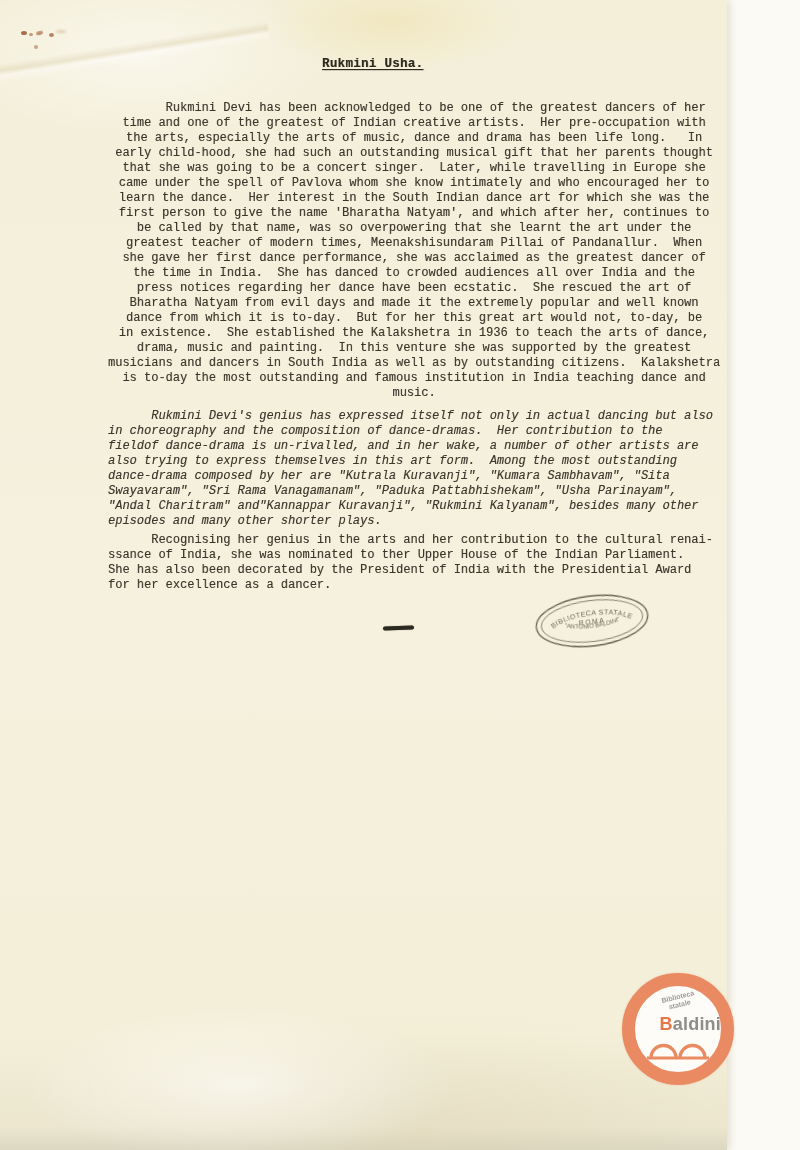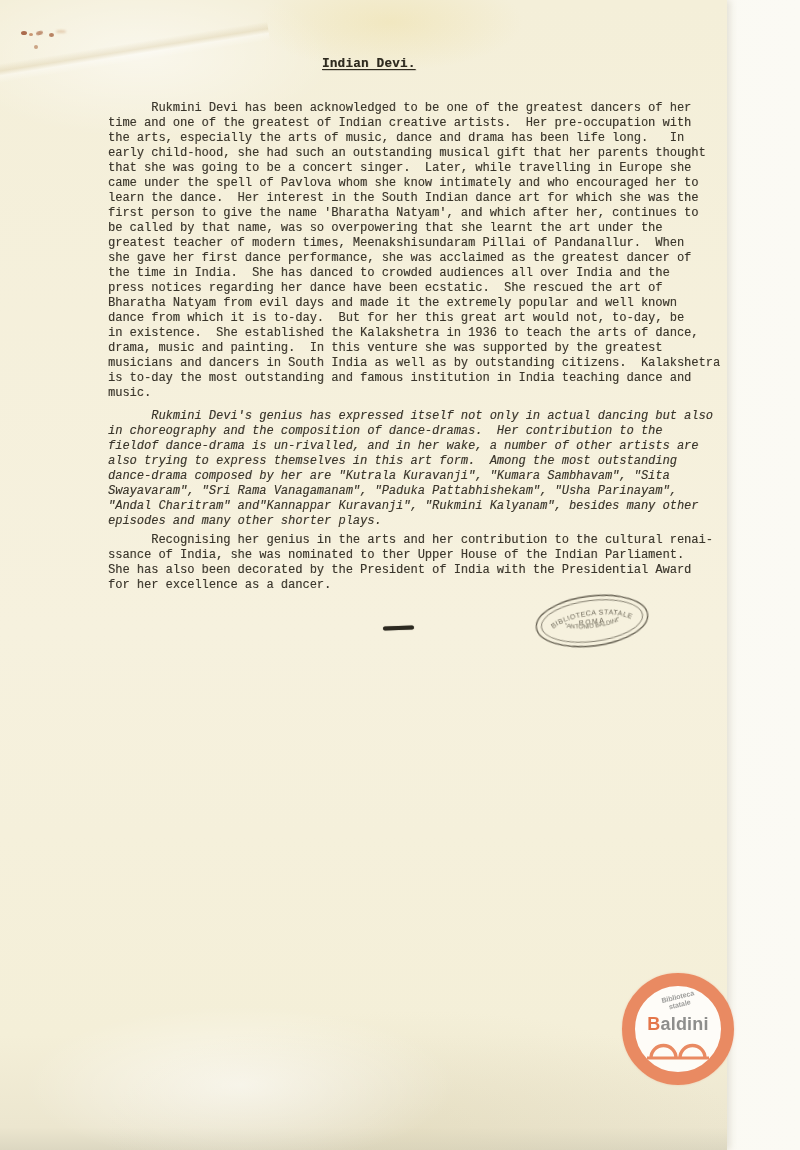--- a/index.html
+++ b/index.html
@@ -38,21 +38,21 @@
     text-decoration:underline; text-decoration-thickness:1.3px; text-underline-offset:2px;
     text-shadow:0.4px 0.4px 0.6px rgba(46,42,31,0.5);
     letter-spacing:0.3px; white-space:pre;
   }
   .typewriter {
     position:absolute; left:108px;
     font-size:12px; line-height:15px; white-space:pre;
     color:rgba(49,45,35,0.93);
     text-shadow:0.4px 0.4px 0.6px rgba(49,45,35,0.38);
   }
-  .p1 { top:101px; }
+  .p1 { top:101px;text-align:center; }
   .p2 { top:409px;font-style:italic; }
   .p3 { top:533px; }
 
   .typed-divider {
     position:absolute; left:383px; top:626px; width:31px; height:3.5px;
     background:#2c2920; border-radius:2px; transform:rotate(-2deg);
     box-shadow:0 0 1px rgba(44,41,32,0.6);
   }
 
   .stamp {
@@ -66,40 +66,40 @@
     box-sizing:border-box; border:13px solid #e98a62; border-radius:50%;
     background:rgba(254,253,250,0.93);
     box-shadow:0 0 2px rgba(233,138,98,0.4);
   }
   .logo-small {
     position:absolute; left:27px; top:7px; transform:rotate(-14deg);
     font-family:"Liberation Sans","DejaVu Sans",sans-serif;
     font-size:7px; line-height:7.5px; color:#9c9c9a; text-align:center; font-weight:600;
   }
   .logo-name {
-    position:absolute; left:0; right:0; top:28px; text-align:center;
+    position:absolute; left:0; right:0; top:28px; text-align:right;
     font-family:"Liberation Sans","DejaVu Sans",sans-serif;
     font-size:18px; font-weight:600; color:#8e8e8c; letter-spacing:0.2px;
   }
   .logo-name .initial { color:#e4764a; }
   .logo-book { position:absolute; left:50%; top:50px; transform:translateX(-50%); }
 </style>
 </head>
 <body>
 
 <div class="page">
   <div class="crease"></div>
   <div class="stain s1"></div>
   <div class="stain s2"></div>
   <div class="stain s3"></div>
   <div class="stain s4"></div>
   <div class="stain s5"></div>
   <div class="stain s6"></div>
 
-  <div class="title">Indian Devi.</div>
+  <div class="title">Rukmini Usha.</div>
 
   <div class="typewriter p1">      Rukmini Devi has been acknowledged to be one of the greatest dancers of her
 time and one of the greatest of Indian creative artists.  Her pre-occupation with
 the arts, especially the arts of music, dance and drama has been life long.   In
 early child-hood, she had such an outstanding musical gift that her parents thought
 that she was going to be a concert singer.  Later, while travelling in Europe she
 came under the spell of Pavlova whom she know intimately and who encouraged her to
 learn the dance.  Her interest in the South Indian dance art for which she was the
 first person to give the name 'Bharatha Natyam', and which after her, continues to
 be called by that name, was so overpowering that she learnt the art under the

